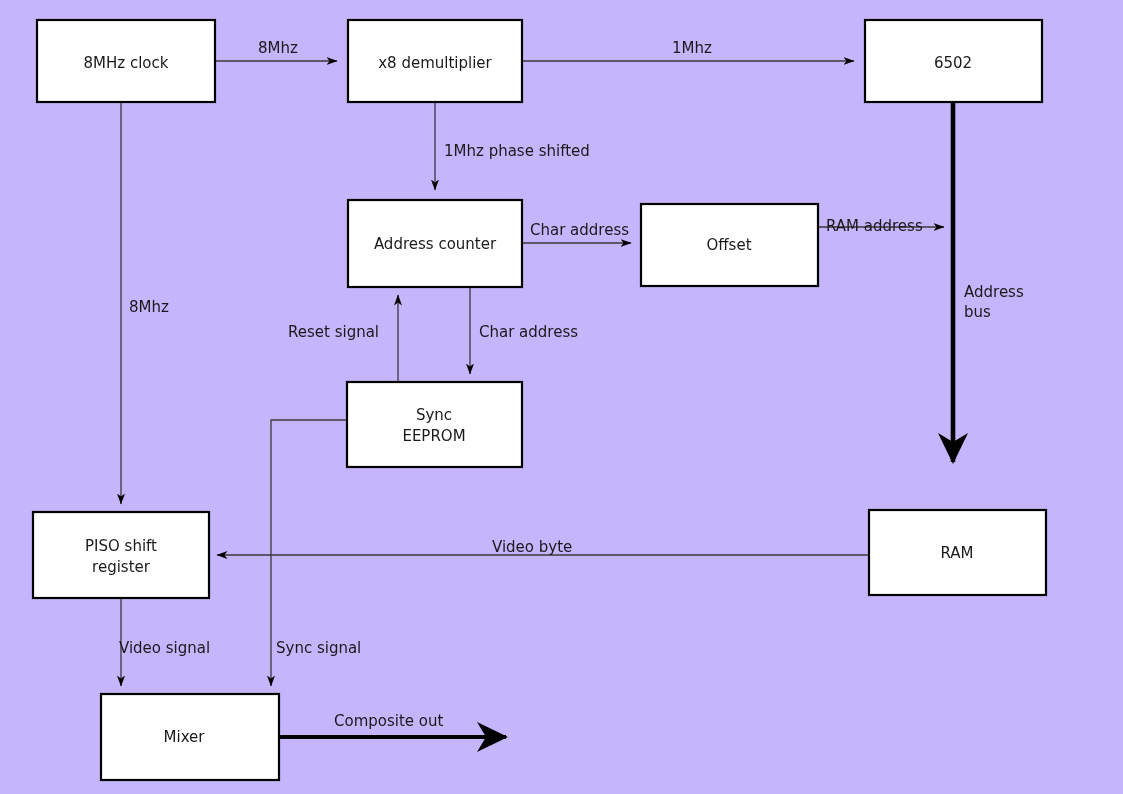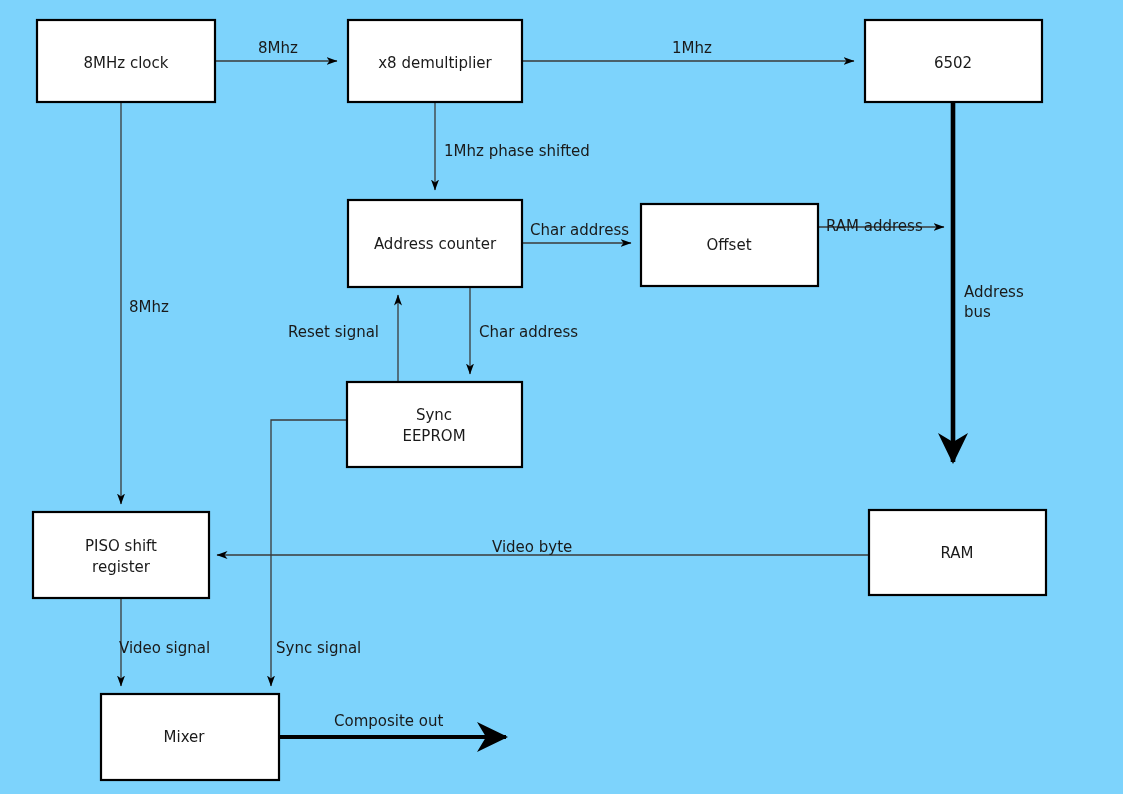--- a/index.html
+++ b/index.html
@@ -7,21 +7,21 @@
     padding: 0;
     background: #ffffff;
   }
   body {
     font-family: "DejaVu Sans", sans-serif;
   }
   #diagram-canvas {
     position: relative;
     width: 1123px;
     height: 794px;
-    background: #7dd3fc;
+    background: #c4b5fd;
     overflow: hidden;
   }
   #diagram-svg {
     position: absolute;
     top: 0;
     left: 0;
     width: 1123px;
     height: 794px;
   }
   .node-box {

